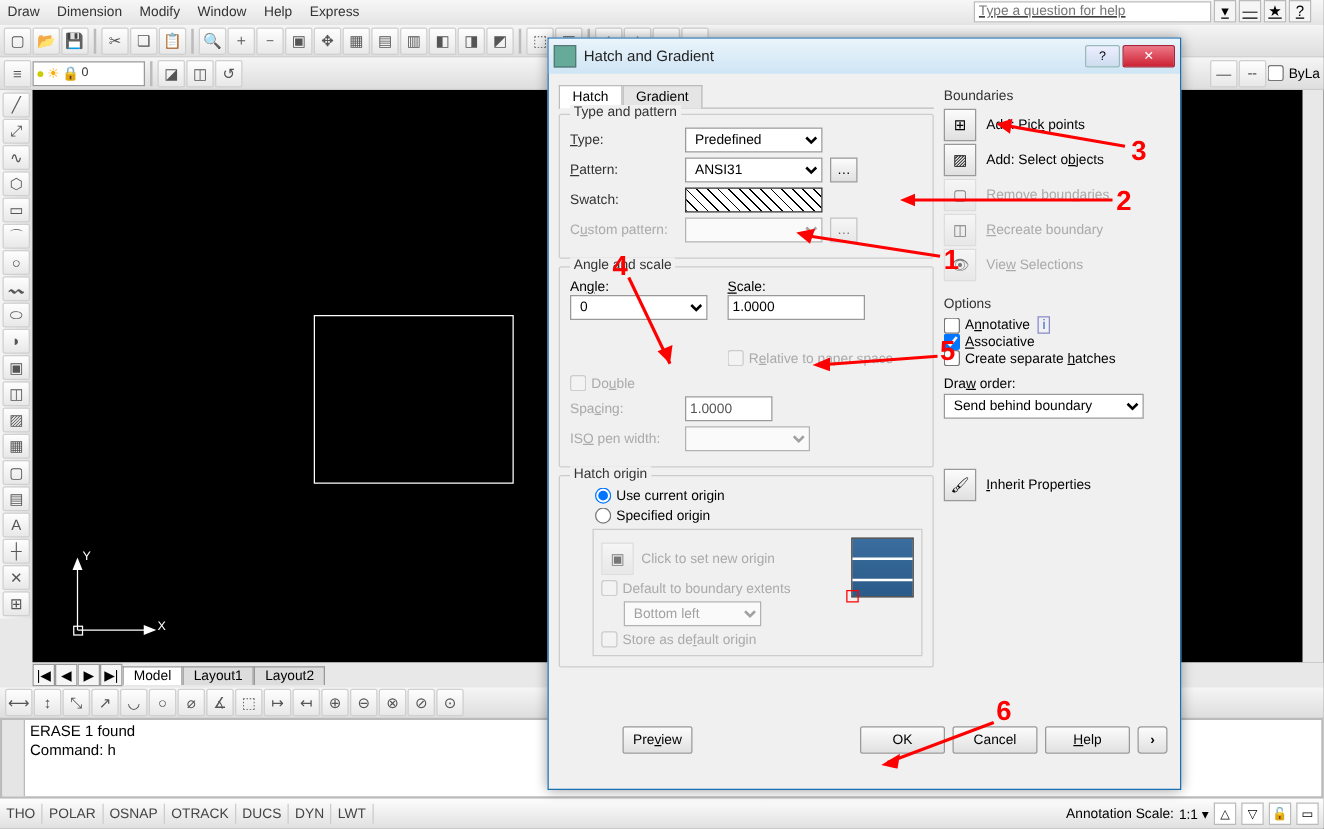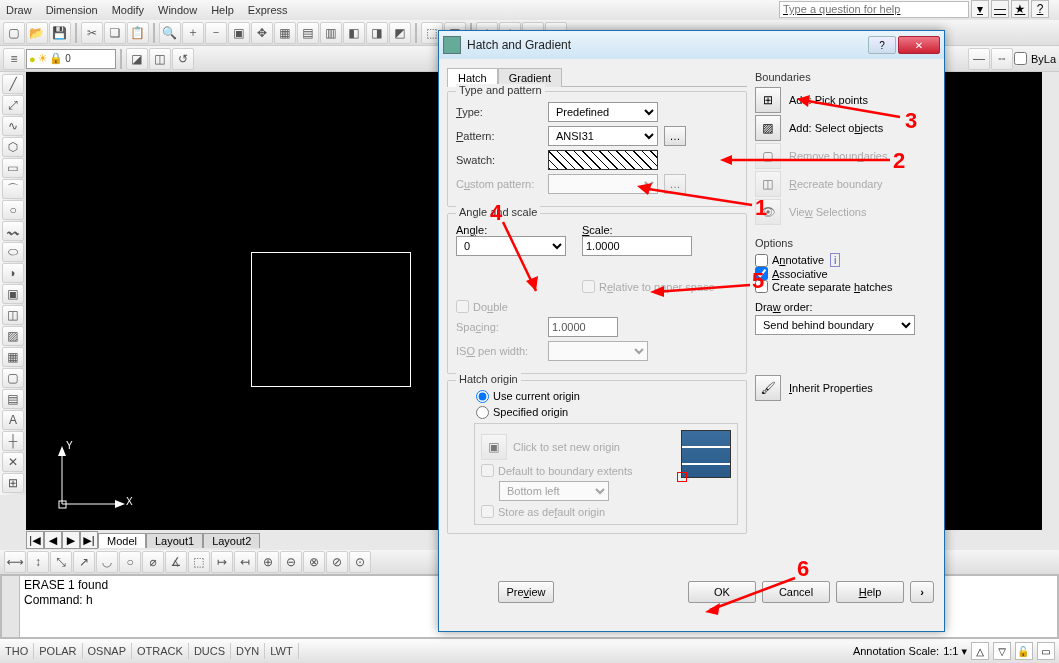--- a/index.html
+++ b/index.html
@@ -70,21 +70,21 @@
 .row { display:flex; align-items:center; gap:6px; margin:4px 0;}
 .lbl { width:86px; font-size:11px; color:#333;}
 .lbl.dis { color:#aaa;}
 select, input[type=text] { border:1px solid #999; font-size:11px; height:20px; background:#fff; padding:0 3px;}
 .sel { width:110px;}
 .swatch { width:110px; height:20px; border:1px solid #333; background: repeating-linear-gradient(45deg,#000 0 1px,#fff 1px 6px);}
 .smbtn { width:22px; height:20px; border:1px solid #999; background:linear-gradient(#fcfcfc,#e0e0e0); display:inline-flex; align-items:center; justify-content:center;}
 .chk { display:flex; align-items:center; gap:4px; font-size:11px;}
 .chk input { margin:0;}
 .chk.dis { color:#aaa;}
-.radio { display:flex; gap:4px; font-size:11px; margin:3px 0;padding-left:20px;}
+.radio { display:flex; align-items:center; gap:4px; font-size:11px; margin:3px 0;padding-left:20px;}
 .subbox { border:1px solid #ccc; margin:4px 0 0 18px; padding:6px; display:flex; gap:8px; align-items:flex-start;}
 .preview { width:50px; height:48px; background: linear-gradient(#3a6e9e,#2a5a88); border:1px solid #333; position:relative;}
 .preview::before, .preview::after { content:""; position:absolute; background:#fff;}
 .preview::before { left:0; right:0; top:15px; height:2px;}
 .preview::after { left:0; right:0; top:32px; height:2px;}
 
 .btnrow { display:flex; gap:6px; padding:4px 10px 8px 10px; justify-content:flex-end;}
 .btnrow .btn, .btn { min-width:68px; height:22px; border:1px solid #999; background:linear-gradient(#fcfcfc,#e0e0e0); border-radius:2px; font-size:11px; display:inline-flex; align-items:center; justify-content:center;}
 .btn.small { min-width:56px;}
 .circlebtn { width:24px; height:22px; border:1px solid #999; background:linear-gradient(#fcfcfc,#e0e0e0); border-radius:3px; display:inline-flex; align-items:center; justify-content:center; font-weight:bold;}

